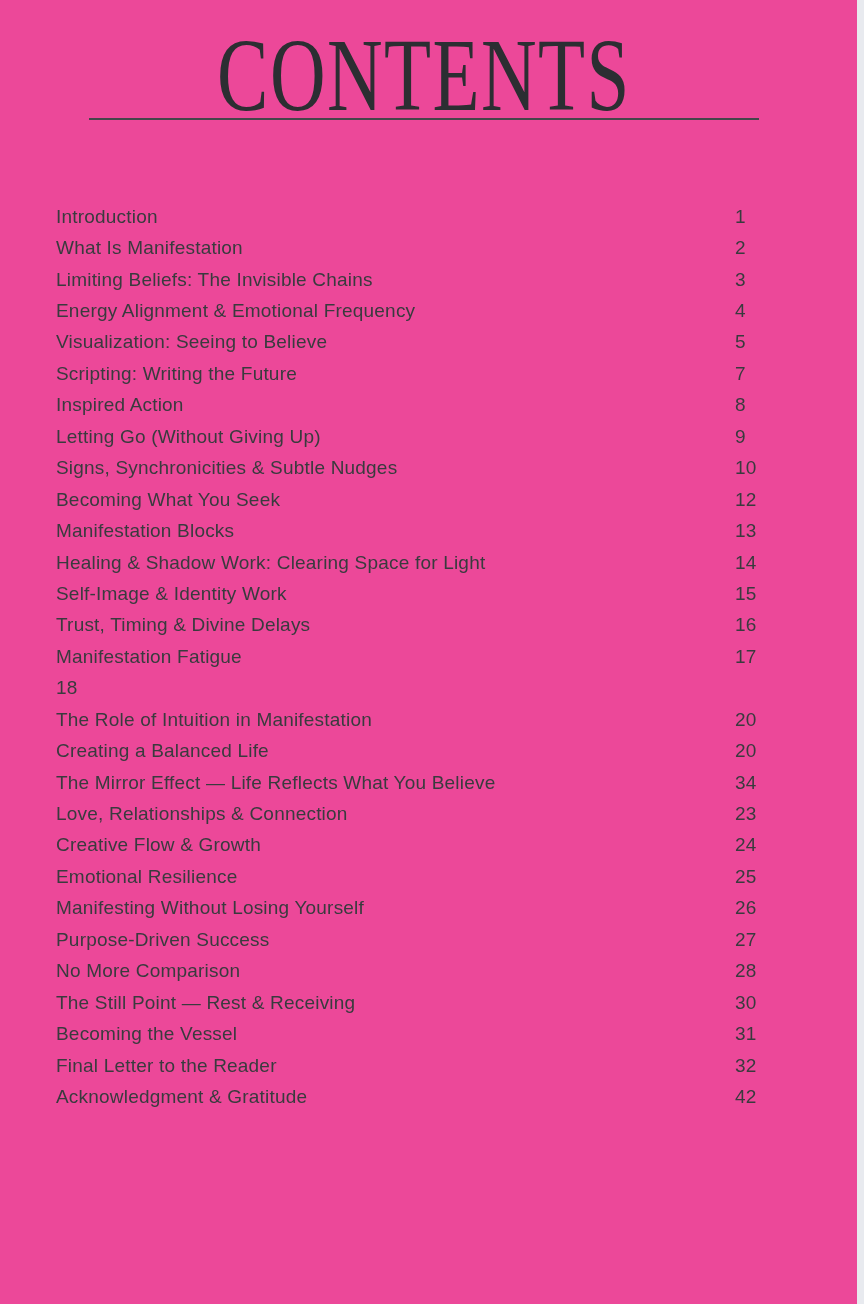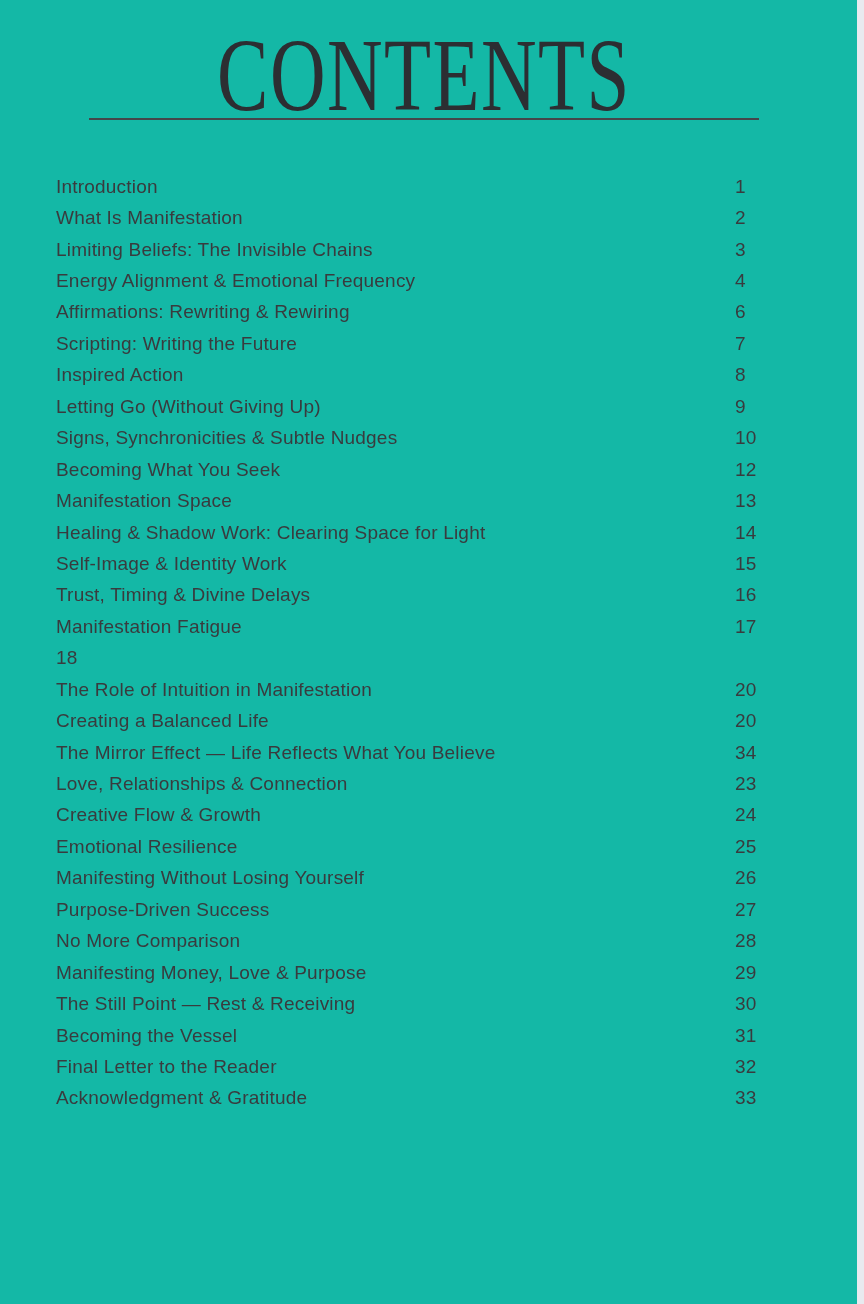--- a/index.html
+++ b/index.html
@@ -8,21 +8,21 @@
   }
   body {
     width: 864px;
     height: 1304px;
     overflow: hidden;
   }
   .page {
     position: relative;
     width: 864px;
     height: 1304px;
-    background: #14b8a6;
+    background: #ec4899;
     overflow: hidden;
   }
   .page-edge {
     position: absolute;
     top: 0;
     right: 0;
     width: 7px;
     height: 100%;
     background: #e8eaef;
   }
@@ -43,21 +43,21 @@
     transform: scaleX(0.74);
     transform-origin: 50% 50%;
     white-space: nowrap;
   }
   .title-rule {
     height: 2px;
     background: #45464a;
     margin-top: -9px;
   }
   main.toc-list {
-    margin-top: 51px;
+    margin-top: 81px;
     font-family: "Liberation Sans", "DejaVu Sans", sans-serif;
     font-size: 19px;
     letter-spacing: 0.2px;
     color: #393b3e;
   }
   .toc-row {
     display: flex;
     align-items: center;
     height: 31.45px;
     padding-left: 56px;
@@ -98,25 +98,25 @@
     <div class="toc-row">
       <span class="entry-title">Limiting Beliefs: The Invisible Chains</span>
       <span class="entry-page">3</span>
     </div>
 
     <div class="toc-row">
       <span class="entry-title">Energy Alignment &amp; Emotional Frequency</span>
       <span class="entry-page">4</span>
     </div>
 
-
-    <div class="toc-row">
-      <span class="entry-title">Affirmations: Rewriting &amp; Rewiring</span>
-      <span class="entry-page">6</span>
-    </div>
+    <div class="toc-row">
+      <span class="entry-title">Visualization: Seeing to Believe</span>
+      <span class="entry-page">5</span>
+    </div>
+
 
     <div class="toc-row">
       <span class="entry-title">Scripting: Writing the Future</span>
       <span class="entry-page">7</span>
     </div>
 
     <div class="toc-row">
       <span class="entry-title">Inspired Action</span>
       <span class="entry-page">8</span>
     </div>
@@ -131,21 +131,21 @@
       <span class="entry-page">10</span>
     </div>
 
 
     <div class="toc-row">
       <span class="entry-title">Becoming What You Seek</span>
       <span class="entry-page">12</span>
     </div>
 
     <div class="toc-row">
-      <span class="entry-title">Manifestation Space</span>
+      <span class="entry-title">Manifestation Blocks</span>
       <span class="entry-page">13</span>
     </div>
 
     <div class="toc-row">
       <span class="entry-title">Healing &amp; Shadow Work: Clearing Space for Light</span>
       <span class="entry-page">14</span>
     </div>
 
     <div class="toc-row">
       <span class="entry-title">Self-Image &amp; Identity Work</span>
@@ -205,41 +205,37 @@
     <div class="toc-row">
       <span class="entry-title">Purpose-Driven Success</span>
       <span class="entry-page">27</span>
     </div>
 
     <div class="toc-row">
       <span class="entry-title">No More Comparison</span>
       <span class="entry-page">28</span>
     </div>
 
-    <div class="toc-row">
-      <span class="entry-title">Manifesting Money, Love &amp; Purpose</span>
-      <span class="entry-page">29</span>
-    </div>
 
     <div class="toc-row">
       <span class="entry-title">The Still Point — Rest &amp; Receiving</span>
       <span class="entry-page">30</span>
     </div>
 
     <div class="toc-row">
       <span class="entry-title">Becoming the Vessel</span>
       <span class="entry-page">31</span>
     </div>
 
     <div class="toc-row">
       <span class="entry-title">Final Letter to the Reader</span>
       <span class="entry-page">32</span>
     </div>
 
     <div class="toc-row">
       <span class="entry-title">Acknowledgment &amp; Gratitude</span>
-      <span class="entry-page">33</span>
+      <span class="entry-page">42</span>
     </div>
   </main>
 
   <div class="page-edge"></div>
 
 </div>
 
 </body></html>

